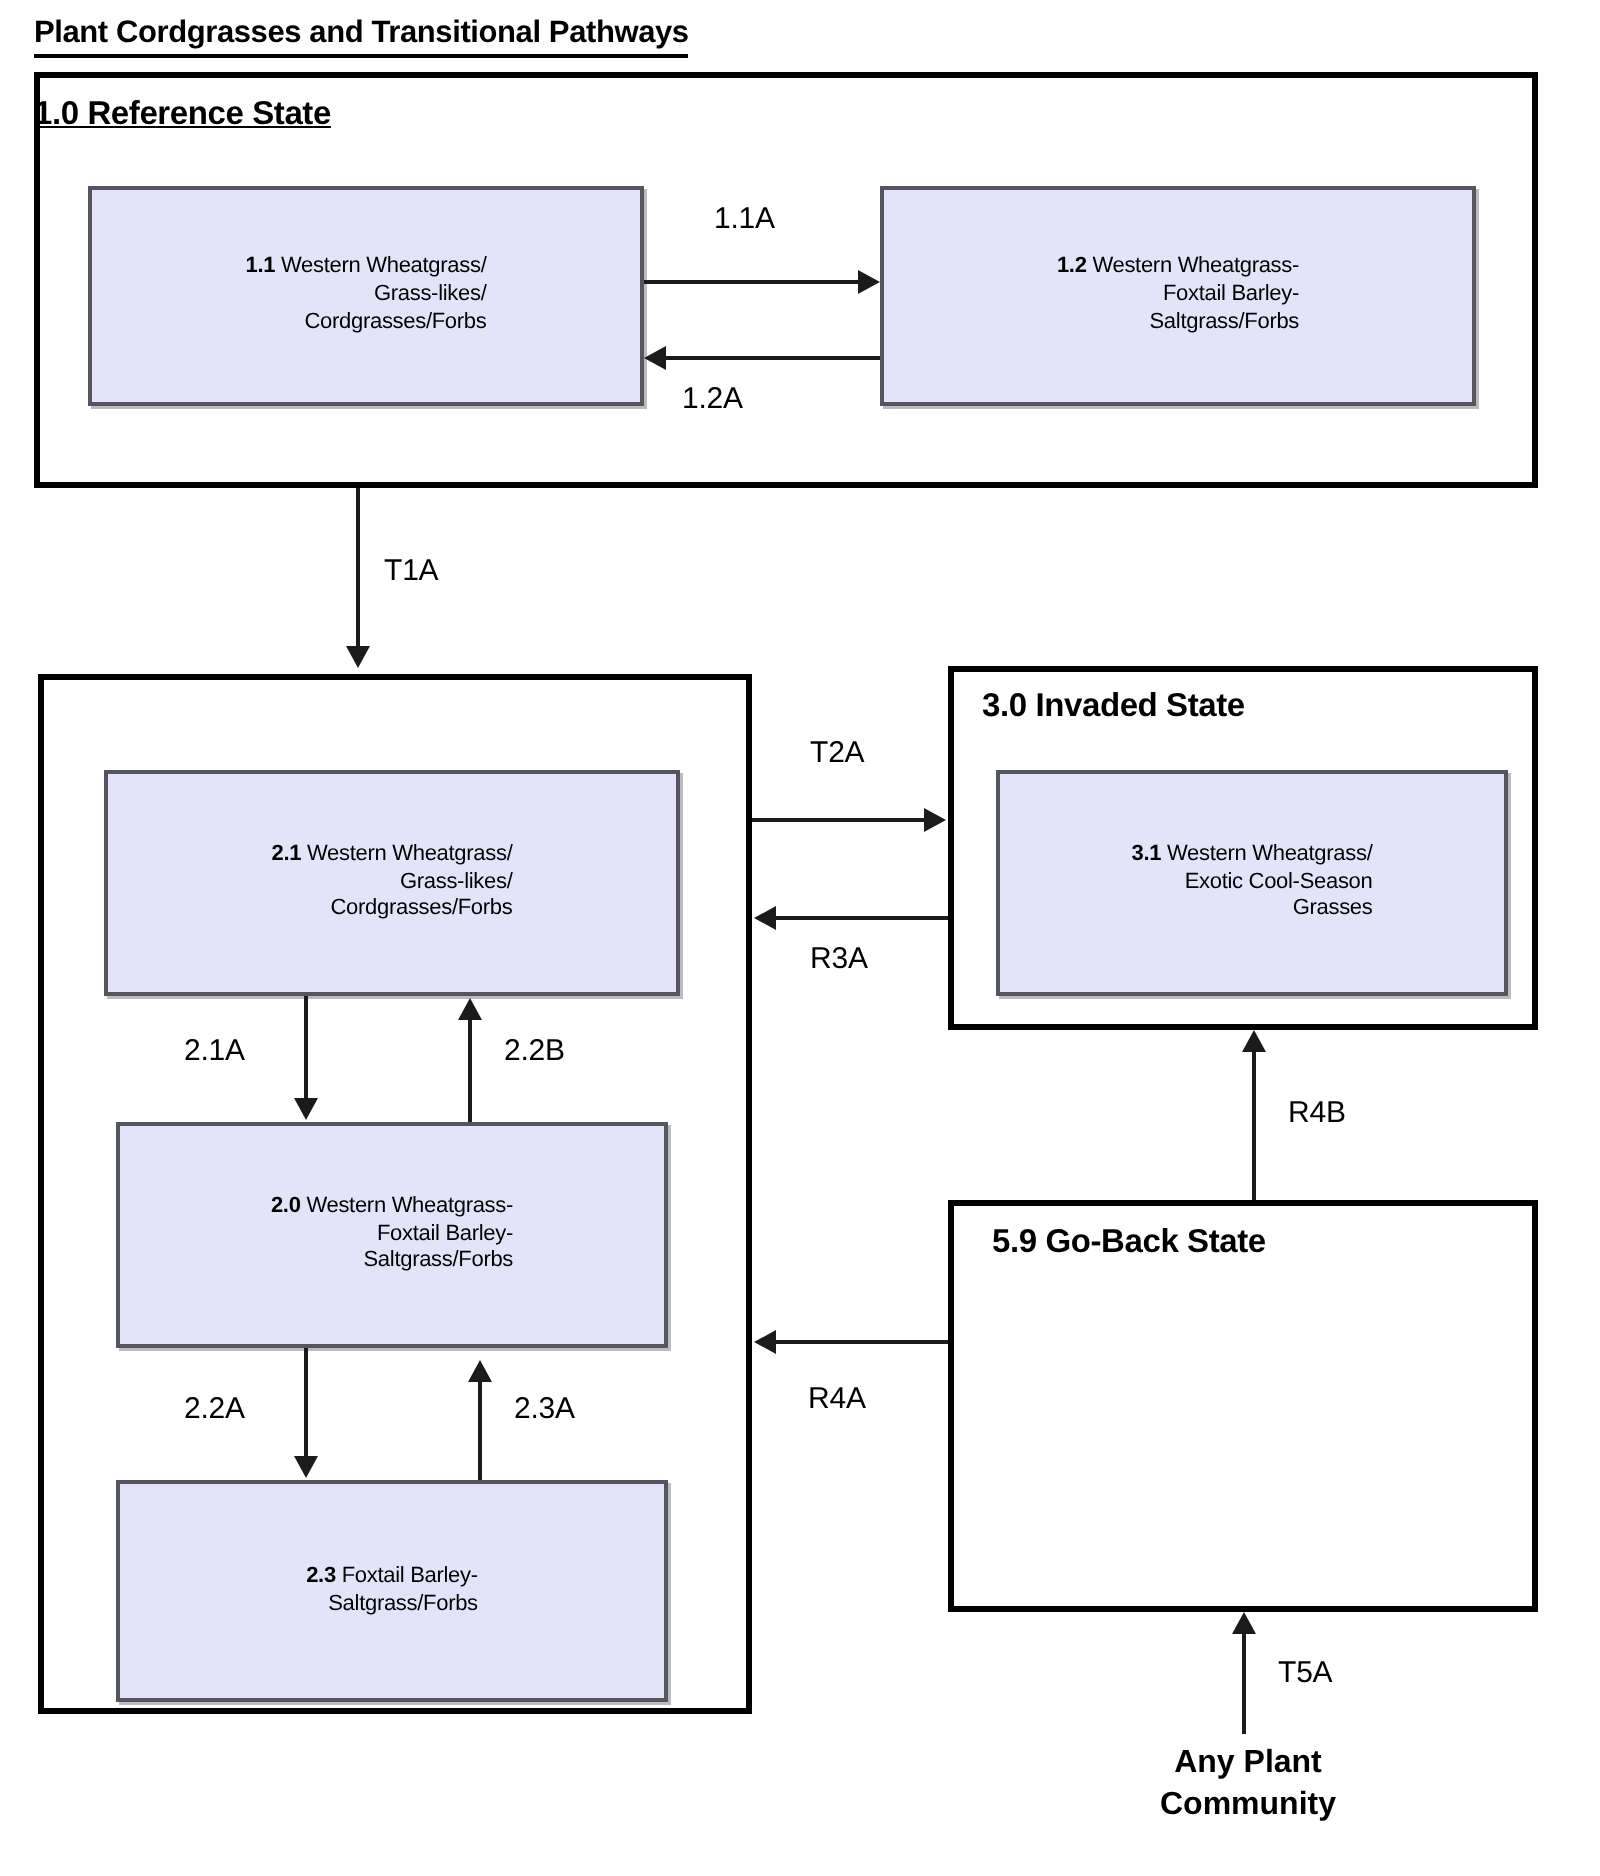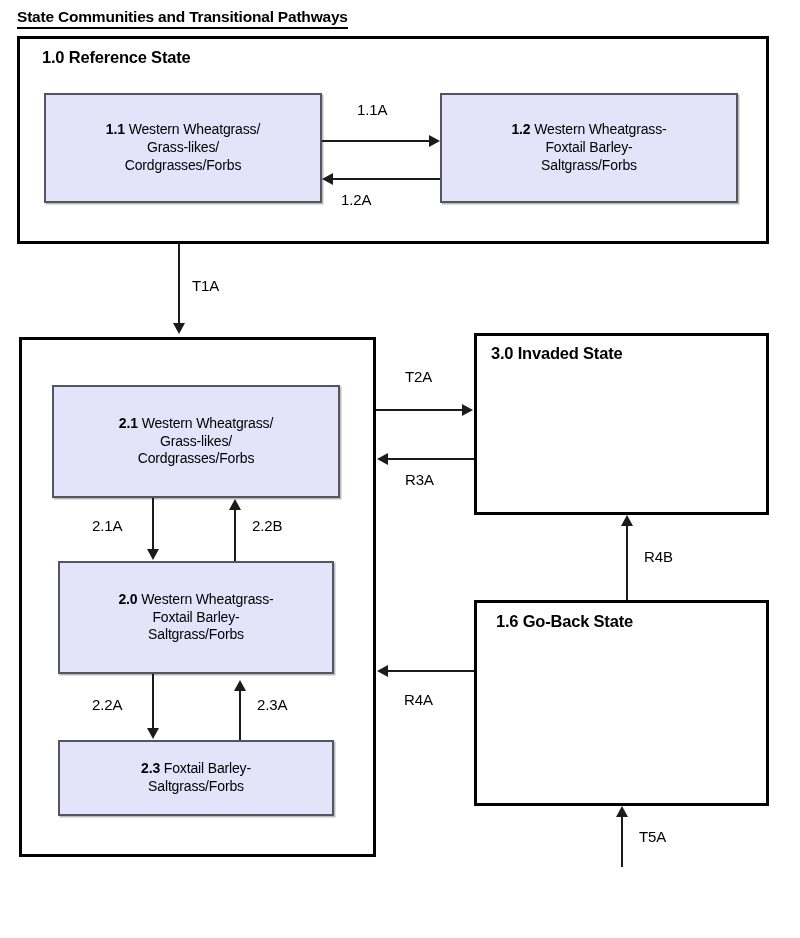--- a/index.html
+++ b/index.html
@@ -47,22 +47,22 @@
   }
   
   .community-box {
     position: absolute;
     background: #E3E3F9;
     border: 2px solid #55555f;
     box-sizing: border-box;
     display: flex;
     align-items: center;
     justify-content: center;
-    text-align: center;
-    font-size: 14px;
+    text-align: right;
+    font-size: 11px;
     color: #000000;
     line-height: 1.27;
     letter-spacing: -0.15px;
     box-shadow: 1.5px 1.5px 0 rgba(120,120,130,0.5);
   }
   .community-box .num {
     font-weight: bold;
   }
   
   .h-line {
@@ -115,24 +115,24 @@
     text-align: center;
     line-height: 1.3;
     white-space: nowrap;
   }
 </style>
 </head>
 <body>
 
 <div id="canvas">
 
-  <div class="diagram-title">State Communities and Transitional Pathways</div>
+  <div class="diagram-title">Plant Cordgrasses and Transitional Pathways</div>
 
   <div class="state-box" style="left:17px; top:36px; width:752px; height:208px;"></div>
-  <div class="state-label" style="left:42px; top:48px;">1.0 Reference State</div>
+  <div class="state-label" style="left:17px; top:48px;text-decoration:underline;">1.0 Reference State</div>
 
   <div class="community-box" style="left:44px; top:93px; width:278px; height:110px;">
     <div>
       <span class="num">1.1 </span>
       <span>Western Wheatgrass/</span><br>
       <span>Grass-likes/</span><br>
       <span>Cordgrasses/Forbs</span>
     </div>
   </div>
 
@@ -170,21 +170,21 @@
 
   <div class="community-box" style="left:58px; top:561px; width:276px; height:113px;">
     <div>
       <span class="num">2.0 </span>
       <span>Western Wheatgrass-</span><br>
       <span>Foxtail Barley-</span><br>
       <span>Saltgrass/Forbs</span>
     </div>
   </div>
 
-  <div class="community-box" style="left:58px; top:740px; width:276px; height:76px;">
+  <div class="community-box" style="left:58px; top:740px; width:276px; height:111px;">
     <div>
       <span class="num">2.3 </span>
       <span>Foxtail Barley-</span><br>
       <span>Saltgrass/Forbs</span>
     </div>
   </div>
 
   <div class="v-line" style="left:152px; top:498px; height:52px;"></div>
   <div class="arrowhead ah-down" style="left:147px; top:549px;"></div>
   <div class="edge-label" style="left:92px; top:517px;">2.1A</div>
@@ -197,39 +197,51 @@
   <div class="arrowhead ah-down" style="left:147px; top:728px;"></div>
   <div class="edge-label" style="left:92px; top:696px;">2.2A</div>
 
   <div class="v-line" style="left:239px; top:691px; height:49px;"></div>
   <div class="arrowhead ah-up" style="left:234px; top:680px;"></div>
   <div class="edge-label" style="left:257px; top:696px;">2.3A</div>
 
   <div class="state-box" style="left:474px; top:333px; width:295px; height:182px;"></div>
   <div class="state-label" style="left:491px; top:344px;">3.0 Invaded State</div>
 
+  <div class="community-box" style="left:498px; top:385px; width:256px; height:113px;">
+    <div>
+      <span class="num">3.1 </span>
+      <span>Western Wheatgrass/</span><br>
+      <span>Exotic Cool-Season</span><br>
+      <span>Grasses</span>
+    </div>
+  </div>
 
   <div class="h-line" style="left:376px; top:409px; width:87px;"></div>
   <div class="arrowhead ah-right" style="left:462px; top:404px;"></div>
   <div class="edge-label" style="left:405px; top:368px;">T2A</div>
 
   <div class="h-line" style="left:388px; top:458px; width:86px;"></div>
   <div class="arrowhead ah-left" style="left:377px; top:453px;"></div>
   <div class="edge-label" style="left:405px; top:471px;">R3A</div>
 
   <div class="state-box" style="left:474px; top:600px; width:295px; height:206px;"></div>
-  <div class="state-label" style="left:496px; top:612px;">1.6 Go-Back State</div>
+  <div class="state-label" style="left:496px; top:612px;">5.9 Go-Back State</div>
 
 
   <div class="v-line" style="left:626px; top:526px; height:74px;"></div>
   <div class="arrowhead ah-up" style="left:621px; top:515px;"></div>
   <div class="edge-label" style="left:644px; top:548px;">R4B</div>
 
   <div class="h-line" style="left:388px; top:670px; width:86px;"></div>
   <div class="arrowhead ah-left" style="left:377px; top:665px;"></div>
   <div class="edge-label" style="left:404px; top:691px;">R4A</div>
 
   <div class="v-line" style="left:621px; top:817px; height:50px;"></div>
   <div class="arrowhead ah-up" style="left:616px; top:806px;"></div>
   <div class="edge-label" style="left:639px; top:828px;">T5A</div>
 
+  <div class="free-node" style="left:560px; top:872px; width:128px;">
+    <span>Any Plant</span><br>
+    <span>Community</span>
+  </div>
 
 </div>
 
 </body></html>

